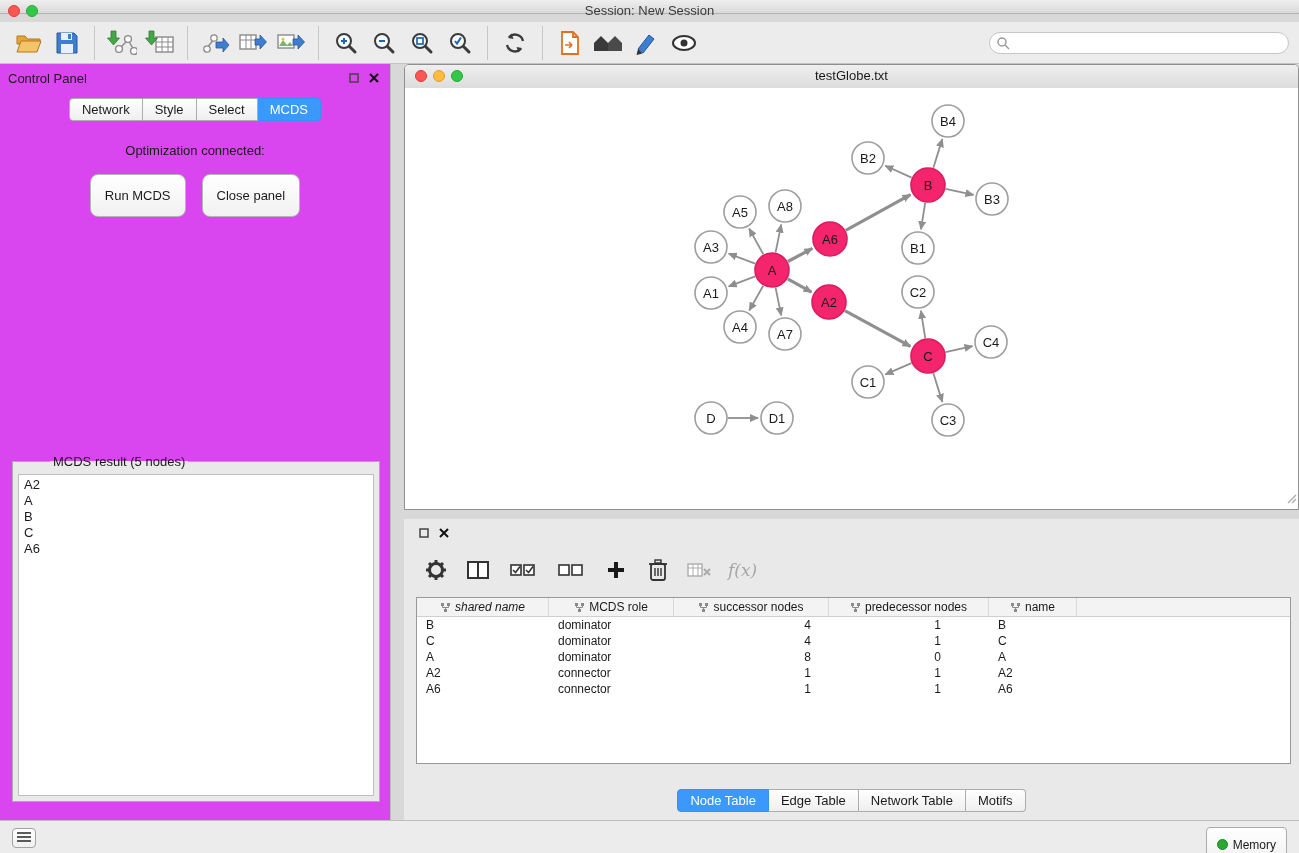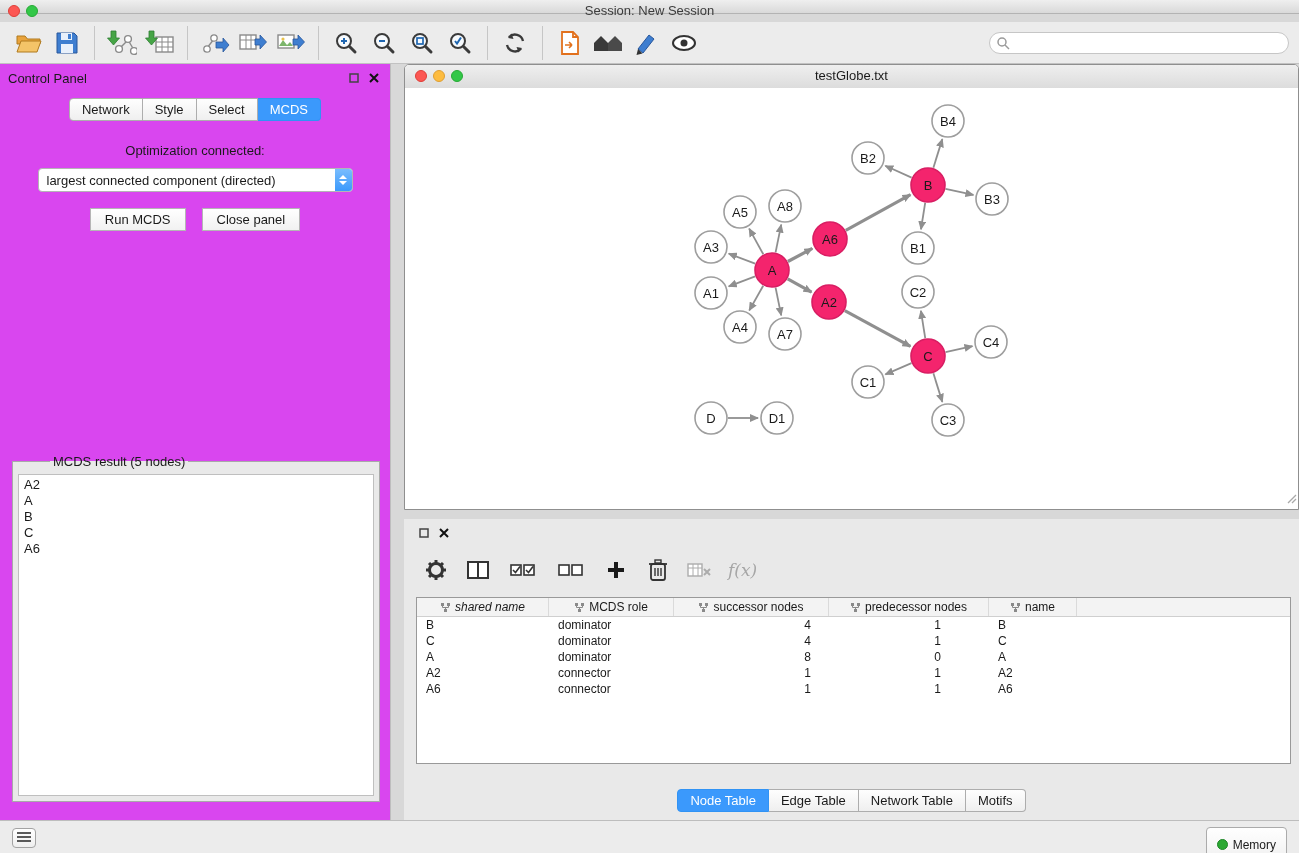--- a/index.html
+++ b/index.html
@@ -41,22 +41,22 @@
   .seg-tab.active { background:#3B99FC; color:#fff; border-color:#3193F4; }
   .opt-label { text-align:center; font-size:13px; margin-top:22px; color:#1A1A1A; }
   .dropdown { width:315px; height:24px; margin:10px auto 0; background:#fff; border:1px solid #B5B5B5;
     border-radius:4px; display:flex; align-items:center; position:relative; }
   .dropdown .dd-value { flex:1; font-size:13px; padding-left:8px; color:#1A1A1A; white-space:nowrap; }
   .dd-stepper { width:17px; height:22px; background:linear-gradient(#79BDFE,#3B99FC); border-radius:0 3px 3px 0;
     display:flex; flex-direction:column; align-items:center; justify-content:center; gap:2px; }
   .dd-up { width:0; height:0; border-left:4px solid transparent; border-right:4px solid transparent; border-bottom:4px solid #fff; }
   .dd-down { width:0; height:0; border-left:4px solid transparent; border-right:4px solid transparent; border-top:4px solid #fff; }
   .btn-row { display:flex; justify-content:center; gap:16px; margin-top:16px; }
-  .push-btn { padding:3px 14px; font-size:13px; color:#1A1A1A; background:linear-gradient(#FFFFFF,#F1F1F1);
-    border:1px solid #B5B5B5; border-radius:0; cursor:default; }
+  .push-btn { padding:13px 14px; font-size:13px; color:#1A1A1A; background:linear-gradient(#FFFFFF,#F1F1F1);
+    border:1px solid #B5B5B5; border-radius:8px; cursor:default; }
   .result-box { position:absolute; left:12px; right:10px; top:390px; height:348px;
     border:1px solid #A9A9A9; background:#E9E9E9; padding:5px; }
   .result-box legend { font-size:13px; padding:0 3px; color:#1A1A1A;margin-left:32px; }
   .result-list { width:100%; height:100%; background:#fff; border:1px solid #BFBFBF; padding:2px 5px; overflow:hidden; }
   .result-item { font-size:13px; line-height:16px; color:#1A1A1A; }
 
   
   .net-window { position:absolute; left:404px; top:64px; width:895px; height:446px;
     border:1px solid #8F8F8F; border-radius:5px 5px 0 0; background:#fff; }
   .net-titlebar { height:29px; background:linear-gradient(#EFEFEF,#D8D8D8); border-bottom:1px solid #A8A8A8;
@@ -259,27 +259,20 @@
           </svg>
       </span>
     </div>
     <div class="seg-tabs">
         <div class="seg-tab">Network</div>
         <div class="seg-tab">Style</div>
         <div class="seg-tab">Select</div>
         <div class="seg-tab active">MCDS</div>
       </div>
     <div class="opt-label">Optimization connected:</div>
-    <div class="dropdown">
-      <span class="dd-value">largest connected component (directed)</span>
-      <span class="dd-stepper">
-          <span class="dd-up"></span>
-          <span class="dd-down"></span>
-        </span>
-    </div>
     <div class="btn-row">
       <button class="push-btn">Run MCDS</button>
       <button class="push-btn">Close panel</button>
     </div>
     <fieldset class="result-box">
       <legend>MCDS result (5 nodes)</legend>
       <div class="result-list">
           <div class="result-item">A2</div>
           <div class="result-item">A</div>
           <div class="result-item">B</div>

